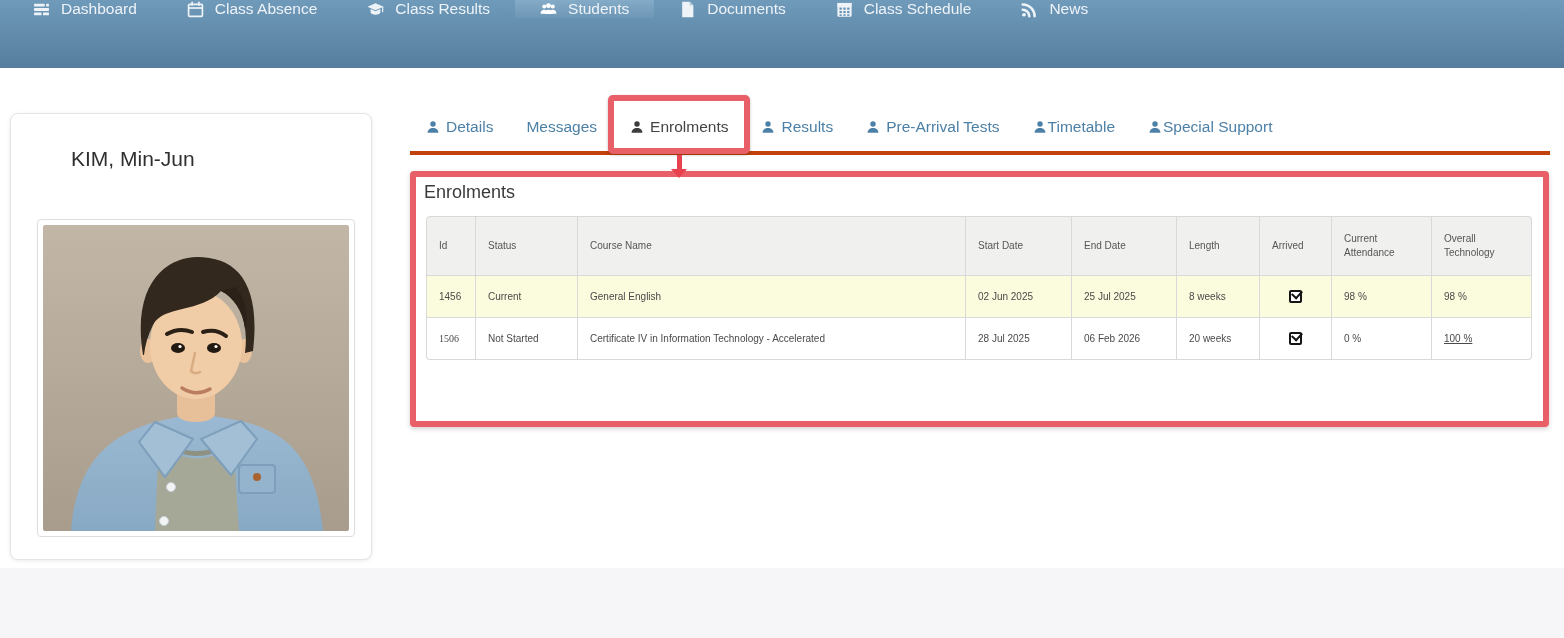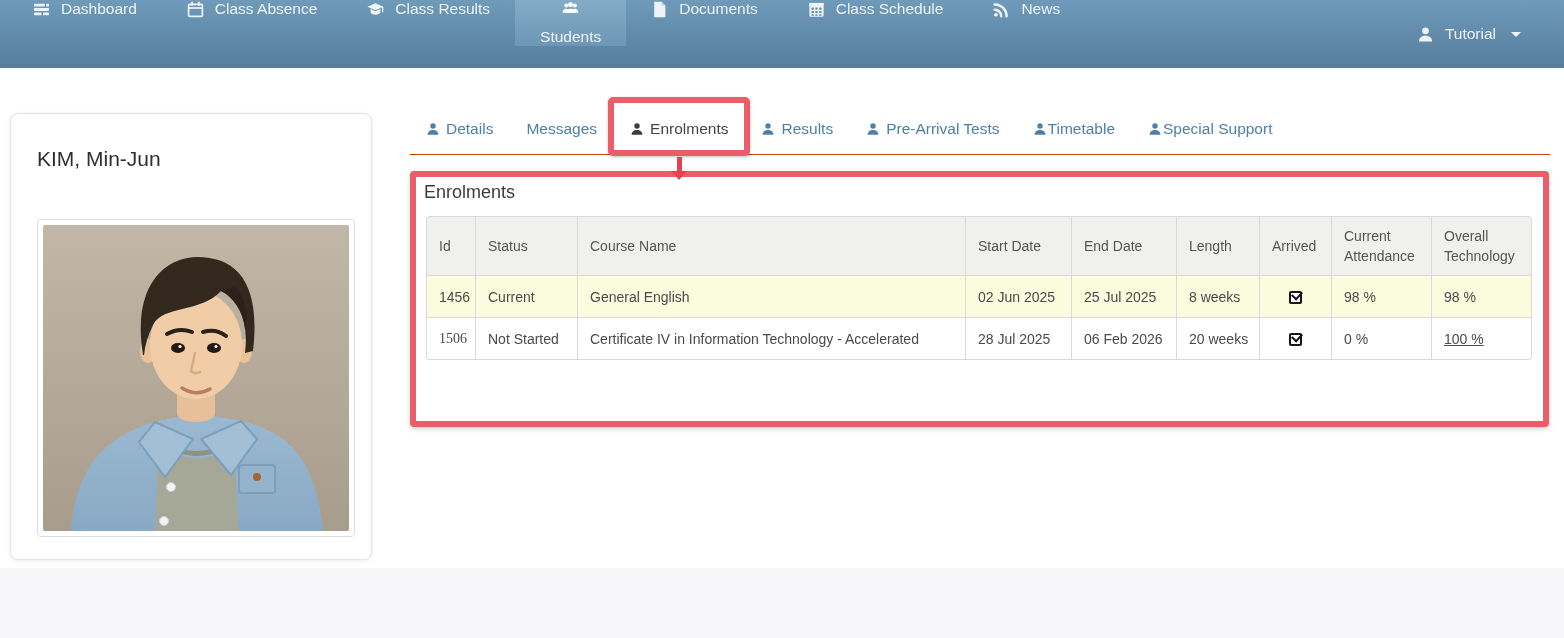--- a/index.html
+++ b/index.html
@@ -18,54 +18,54 @@
     background:linear-gradient(#6f9aba,#567d9d);
     display:flex; align-items:stretch;
     z-index:5;
   }
   .nav-left { display:flex; align-items:flex-start; padding-left:8px; }
   .nav-item {
     display:flex; align-items:center; gap:11px;
     padding:0 25px; color:#eef3f8; font-size:15.5px;
     cursor:pointer; white-space:nowrap;
   }
-  .nav-item.active { background:linear-gradient(#84abc7,#6e97b6);flex-direction:column; }
+  .nav-item.active { background:linear-gradient(#84abc7,#6e97b6); }
   .nav-item .nicon { display:inline-flex; width:17px; height:17px; }
   .nav-item .nicon svg { width:17px; height:17px; }
   .nav-right { margin-left:auto; display:flex; align-items:stretch; padding-right:18px; }
   .caret { width:0; height:0; border-left:5px solid transparent; border-right:5px solid transparent;
     border-top:5px solid #eef3f8; margin-left:4px; }
 
   
   .content {
     position:absolute; left:0; top:68px; width:1564px; height:500px;
     background:#ffffff;
   }
 
   
   .student-card {
     position:absolute; left:10px; top:45px; width:362px; height:447px;
     background:#fff; border:1px solid #e4e4e6; border-radius:8px;
     box-shadow:0 1px 4px rgba(0,0,0,.08);
     padding:24px 0 0 26px;
   }
   .student-id { font-size:15px; color:#6e6e6e; letter-spacing:.2px; }
-  .student-name { font-size:21px; color:#2f2f2f; margin-top:9px; }
+  .student-name { font-size:21px; color:#2f2f2f; margin-top:9px;margin-left:34px; }
   .photo-frame {
     position:absolute; left:26px; top:105px; width:318px; height:318px;
     background:#fff; border:1px solid #ddd; border-radius:4px; padding:5px;
   }
   .photo-frame svg { width:306px; height:306px; border-radius:2px; display:block; }
 
   
   .right-panel { position:absolute; left:410px; top:0; width:1140px; height:470px; }
 
   .tabs-row {
     position:absolute; left:0; top:35px; width:1140px; height:52px;
-    border-bottom:1px solid #c2410c;
+    border-bottom:4px solid #c2410c;
     display:flex; align-items:center; padding-left:3px;
   }
   .tab {
     display:flex; align-items:center; color:#4c80a6; font-size:15.5px;
     padding:10px 13px; margin-right:7px; cursor:pointer; white-space:nowrap;
     position:relative;
   }
   .tab .ticon { display:inline-flex; width:14px; height:14px; margin-right:6px; }
   .tab .ticon.tight { margin-right:1px; }
   .tab .ticon svg { width:14px; height:14px; }
@@ -90,21 +90,21 @@
     border:6px solid #e95f68; border-radius:4px;
     box-shadow:0 2px 5px rgba(0,0,0,.18); pointer-events:none; z-index:2;
   }
 
   .enrol-heading { position:absolute; left:14px; top:114px; font-size:18px; color:#3b3b3b; }
 
   
   table.enrol-table {
     position:absolute; left:16px; top:148px; width:1106px;
     border-collapse:separate; border-spacing:0; table-layout:fixed;
-    font-size:14px; color:#4a4a4a; background:#d946ef;
+    font-size:10px; color:#4a4a4a; background:#d946ef;
     border-radius:12px;
   }
   .enrol-table th, .enrol-table td {
     border-right:1px solid #d9d9d9; border-bottom:1px solid #d9d9d9;
     padding:8px 12px; text-align:left; vertical-align:middle;
     overflow:hidden; white-space:nowrap;
   }
   .enrol-table th { border-top:1px solid #d9d9d9; background:#f0f0ef; color:#555;
     font-weight:normal; height:60px; white-space:normal; line-height:1.45; }
   .enrol-table th:first-child, .enrol-table td:first-child { border-left:1px solid #d9d9d9; }
@@ -220,32 +220,20 @@
             <path d="M2.2,13.2 v0"></path>
             <circle cx="3" cy="13" r="1.6" fill="#eef3f8" stroke="none"></circle>
             <path d="M1.6,8.2 a6.2,6.2 0 0 1 6.2,6.2"></path>
             <path d="M1.6,3.2 a11.2,11.2 0 0 1 11.2,11.2"></path>
           </svg>
       </span>
       <span>News</span>
     </div>
   </div>
 
-  <div class="nav-right">
-    <div class="nav-item">
-      <span class="nicon">
-        <svg viewBox="0 0 16 16" fill="#eef3f8">
-            <circle cx="8" cy="4.6" r="3.1"></circle>
-            <path d="M1.8,14.6 c0,-3.4 2.7,-5.4 6.2,-5.4 s6.2,2 6.2,5.4 z"></path>
-          </svg>
-      </span>
-      <span>Tutorial</span>
-      <span class="caret"></span>
-    </div>
-  </div>
 </div>
 
 <div class="content">
 
   <div class="student-card">
     <div class="student-name">KIM, Min-Jun</div>
     <div class="photo-frame">
       <svg viewBox="0 0 306 306">
         <defs>
           <linearGradient id="bgGrad" x1="0" y1="0" x2="0" y2="1">

